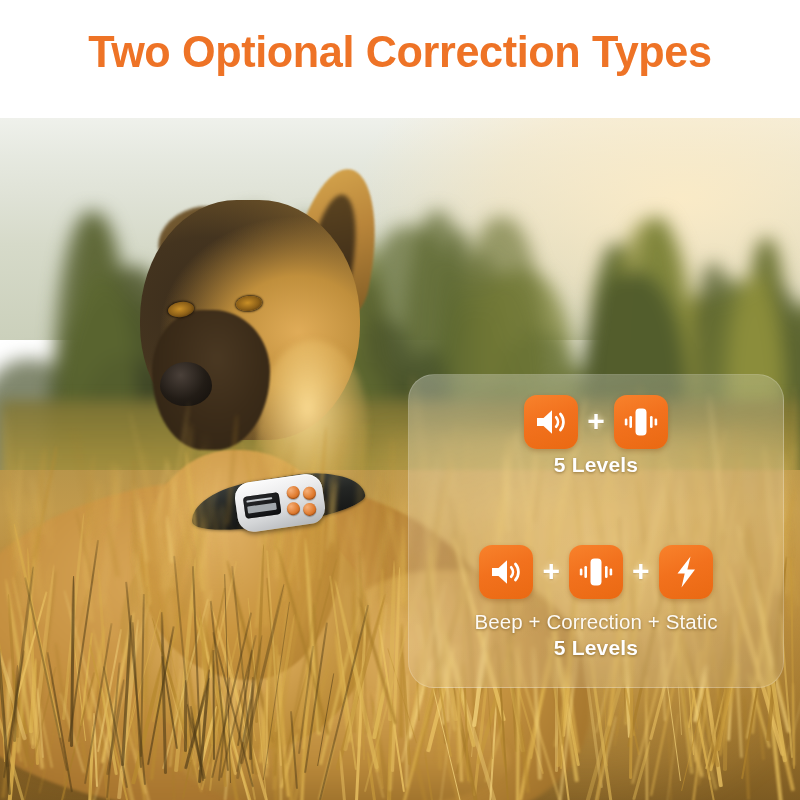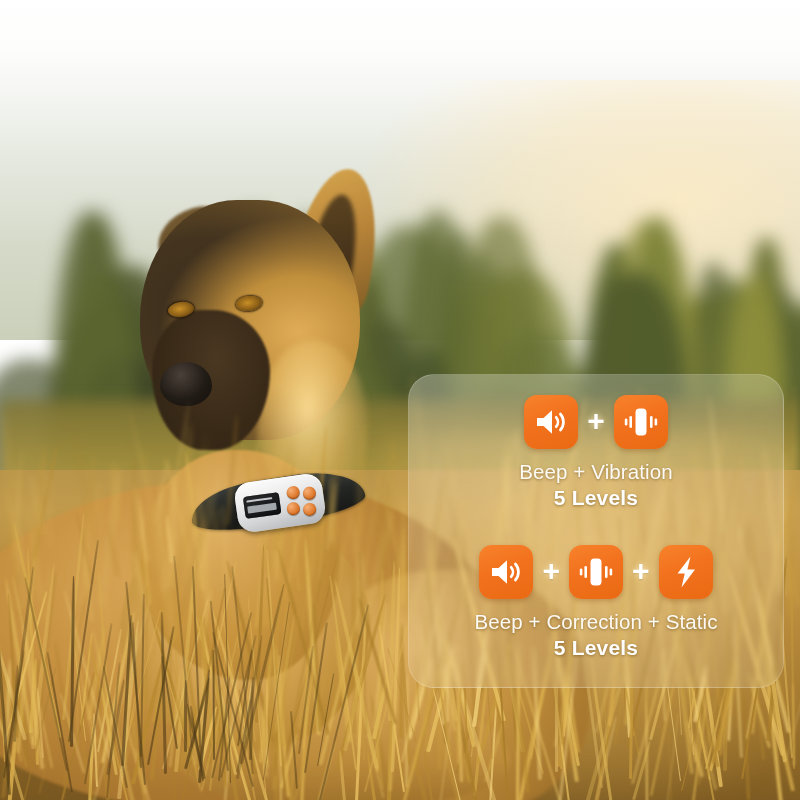--- a/index.html
+++ b/index.html
@@ -1113,21 +1113,20 @@
           <div class="icon-box">
             <svg width="34" height="32" viewBox="0 0 34 32" aria-hidden="true">
               <rect x="11.5" y="2.5" width="11" height="27" rx="4" ry="4" fill="#ffffff"></rect>
               <rect x="5.4" y="10" width="2.6" height="12" rx="1.3" fill="#ffffff"></rect>
               <rect x="0.8" y="12.5" width="2.6" height="7" rx="1.3" fill="#ffffff"></rect>
               <rect x="26" y="10" width="2.6" height="12" rx="1.3" fill="#ffffff"></rect>
               <rect x="30.6" y="12.5" width="2.6" height="7" rx="1.3" fill="#ffffff"></rect>
             </svg>
           </div>
         </div>
-        <div class="mode-label">Beep + Vibration</div>
         <div class="mode-levels">5 Levels</div>
       </div>
 
       <div class="mode-row row2">
         <div class="icon-line">
           <div class="icon-box">
             <svg width="34" height="30" viewBox="0 0 34 30" aria-hidden="true">
               <path d="M3 11 h6.5 L18 3.2 v23.6 L9.5 19 H3 z" fill="#ffffff"></path>
               <path d="M22.2 10.3 a7.2 7.2 0 0 1 0 9.4" stroke="#ffffff" stroke-width="2.7" fill="none" stroke-linecap="round"></path>
               <path d="M26.4 7.0 a12 12 0 0 1 0 16.0" stroke="#ffffff" stroke-width="2.7" fill="none" stroke-linecap="round"></path>
@@ -1150,14 +1149,17 @@
             </svg>
           </div>
         </div>
         <div class="mode-label">Beep + Correction + Static</div>
         <div class="mode-levels">5 Levels</div>
       </div>
 
     </div>
   </div>
 
+  <div class="headline-band">
+    <div class="headline">Two Optional Correction Types</div>
+  </div>
 
 </div>
 
 </body></html>

